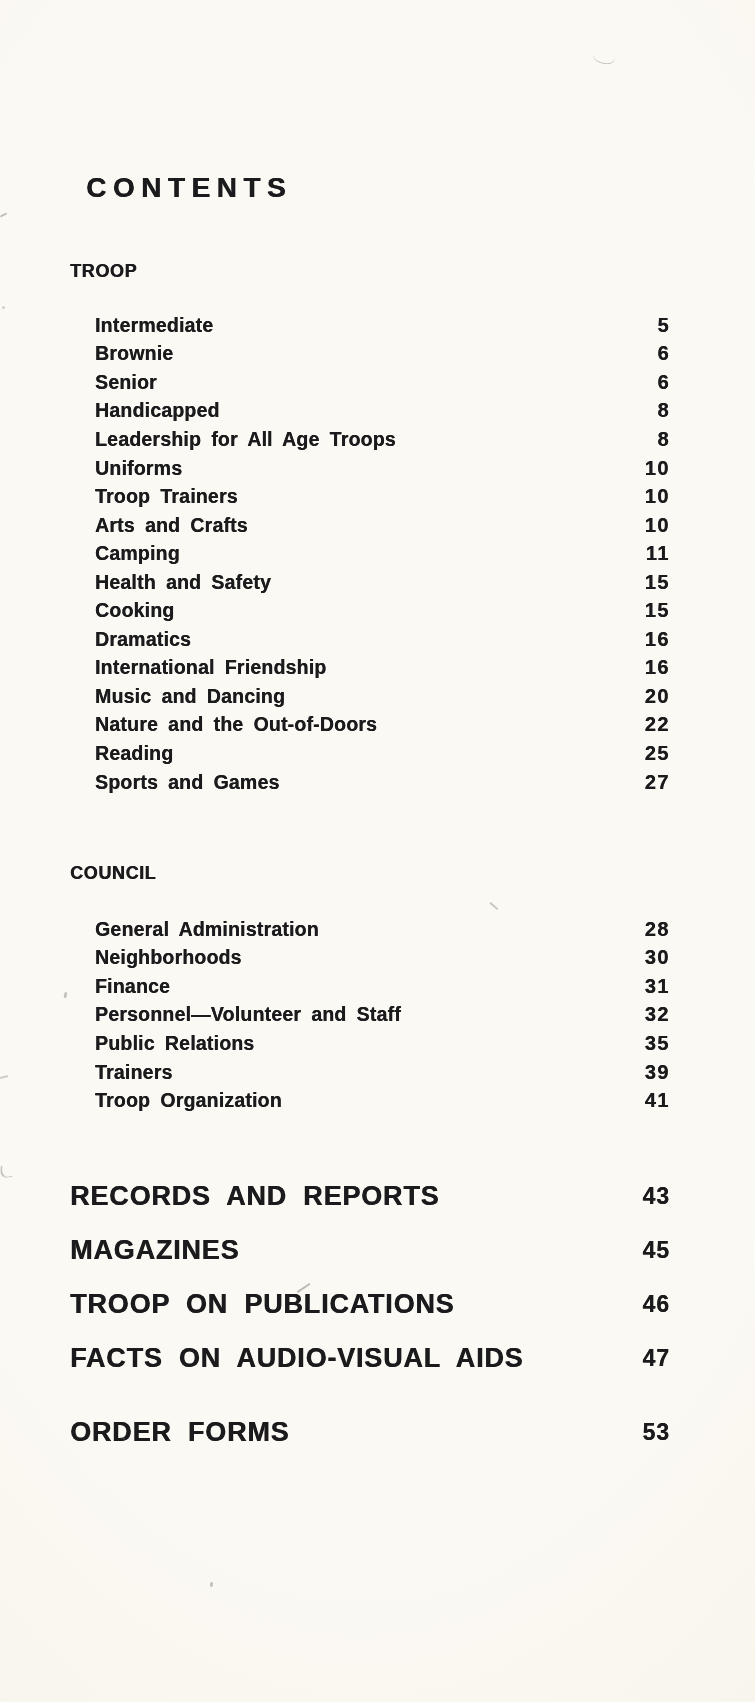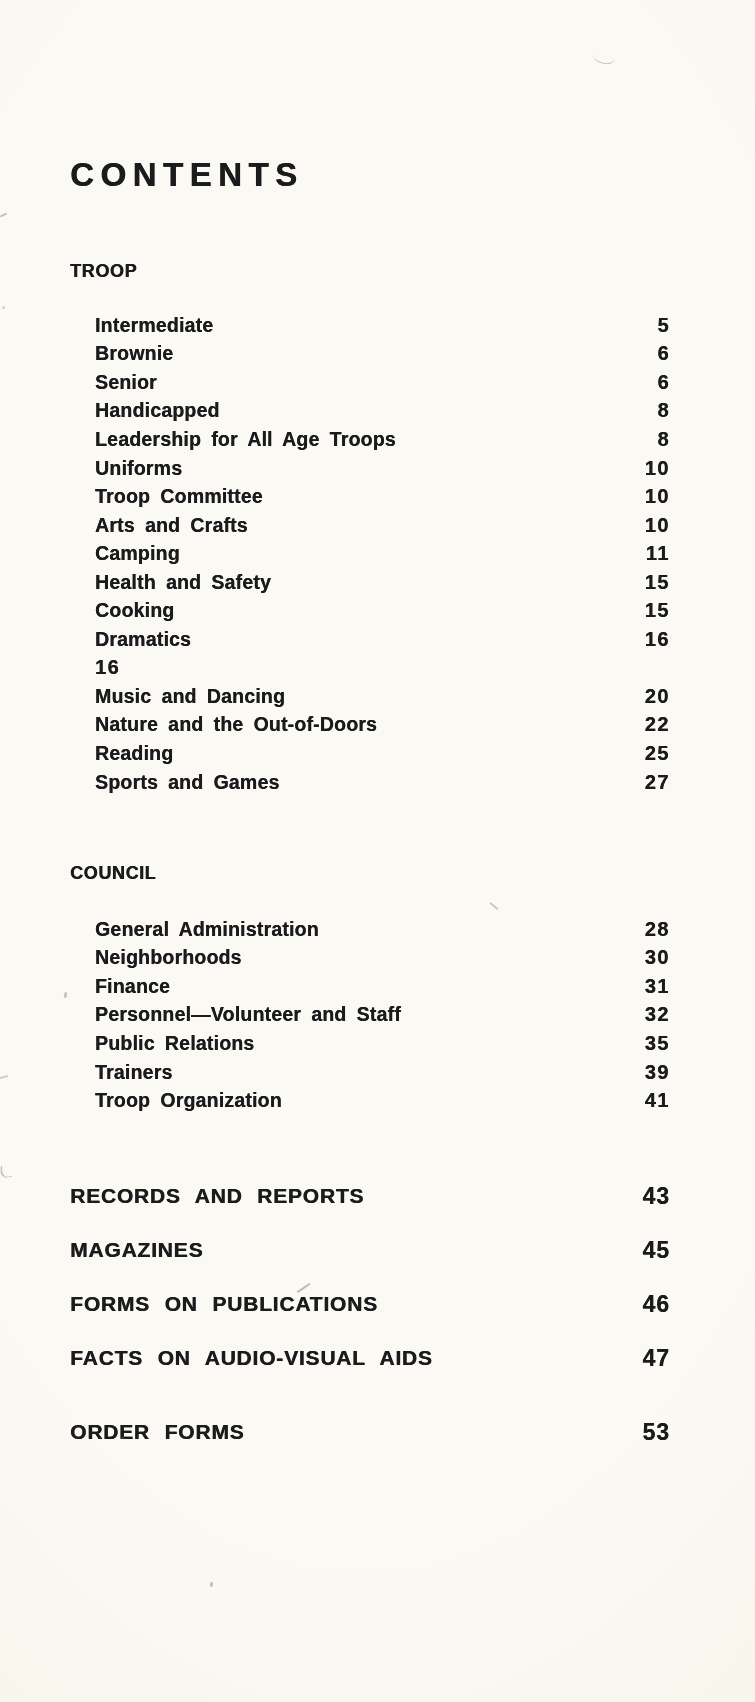--- a/index.html
+++ b/index.html
@@ -13,22 +13,22 @@
     width:755px;height:1702px;
     overflow:hidden;
     background:
       radial-gradient(ellipse 120% 90% at 48% 42%, #fbf9f3 55%, #f6f4ea 85%, #f0eee3 100%);
     color:#1b1b1d;
     font-weight:700;
   }
 
   
   .contents-title{
-    position:absolute;left:70px;top:156px;margin:0;
-    font-size:33px;letter-spacing:6.5px;
+    position:absolute;left:70px;top:156px;margin:16px;
+    font-size:28px;letter-spacing:6.5px;
     text-shadow:0.6px 0 currentColor;
     white-space:nowrap;
   }
   .section-heading{
     position:absolute;left:70px;margin:0;
     font-size:18px;letter-spacing:0.6px;
     text-shadow:0.5px 0 currentColor;
     white-space:nowrap;
   }
   #troop-heading{top:261px;}
@@ -54,21 +54,21 @@
     text-shadow:0.25px 0 currentColor;
   }
 
   
   .standalone{
     position:absolute;left:70px;width:600px;
     display:flex;justify-content:space-between;align-items:center;
     height:30px;
   }
   .standalone .label{
-    font-size:21px;word-spacing:8px;letter-spacing:0.8px;white-space:nowrap;
+    font-size:27px;word-spacing:8px;letter-spacing:0.8px;white-space:nowrap;
     text-shadow:0.5px 0 currentColor;
   }
   .standalone .pageno{
     font-size:23px;letter-spacing:1px;
     text-shadow:0.25px 0 currentColor;
   }
   #standalone-0{top:1181px;}
   #standalone-1{top:1235px;}
   #standalone-2{top:1289px;}
   #standalone-3{top:1343px;}
@@ -125,21 +125,21 @@
       </div>
     <div class="row">
         <span class="label">Leadership for All Age Troops</span>
         <span class="pageno">8</span>
       </div>
     <div class="row">
         <span class="label">Uniforms</span>
         <span class="pageno">10</span>
       </div>
     <div class="row">
-        <span class="label">Troop Committee</span>
+        <span class="label">Troop Trainers</span>
         <span class="pageno">10</span>
       </div>
     <div class="row">
         <span class="label">Arts and Crafts</span>
         <span class="pageno">10</span>
       </div>
     <div class="row">
         <span class="label">Camping</span>
         <span class="pageno">11</span>
       </div>
@@ -149,20 +149,21 @@
       </div>
     <div class="row">
         <span class="label">Cooking</span>
         <span class="pageno">15</span>
       </div>
     <div class="row">
         <span class="label">Dramatics</span>
         <span class="pageno">16</span>
       </div>
     <div class="row">
+        <span class="label">International Friendship</span>
         <span class="pageno">16</span>
       </div>
     <div class="row">
         <span class="label">Music and Dancing</span>
         <span class="pageno">20</span>
       </div>
     <div class="row">
         <span class="label">Nature and the Out-of-Doors</span>
         <span class="pageno">22</span>
       </div>
@@ -210,21 +211,21 @@
 
   <div class="standalone" id="standalone-0">
       <span class="label">RECORDS AND REPORTS</span>
       <span class="pageno">43</span>
     </div>
   <div class="standalone" id="standalone-1">
       <span class="label">MAGAZINES</span>
       <span class="pageno">45</span>
     </div>
   <div class="standalone" id="standalone-2">
-      <span class="label">FORMS ON PUBLICATIONS</span>
+      <span class="label">TROOP ON PUBLICATIONS</span>
       <span class="pageno">46</span>
     </div>
   <div class="standalone" id="standalone-3">
       <span class="label">FACTS ON AUDIO-VISUAL AIDS</span>
       <span class="pageno">47</span>
     </div>
   <div class="standalone" id="standalone-4">
       <span class="label">ORDER FORMS</span>
       <span class="pageno">53</span>
     </div>

